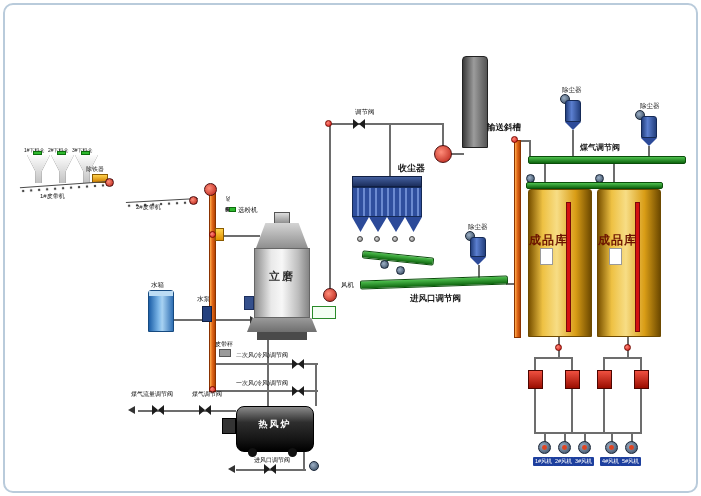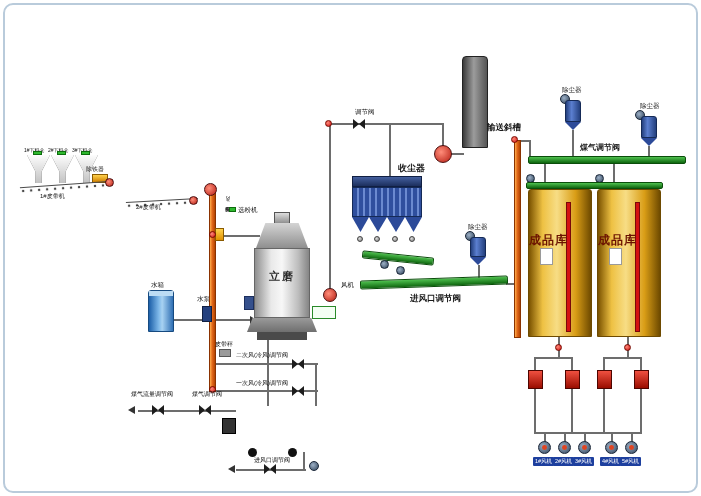--- a/index.html
+++ b/index.html
@@ -244,20 +244,23 @@
   <div class="lbl lbl6" style="left:236px;top:352px">二次风(冷风)调节阀</div>
   <div class="valve" style="left:292px;top:359px"></div>
   <div class="lbl lbl6" style="left:236px;top:380px">一次风(冷风)调节阀</div>
   <div class="valve" style="left:292px;top:386px"></div>
 
   <div class="lbl lbl6" style="left:131px;top:391px">煤气流量调节阀</div>
   <div class="valve" style="left:152px;top:405px"></div>
   <div class="lbl lbl6" style="left:192px;top:391px">煤气调节阀</div>
   <div class="valve" style="left:199px;top:405px"></div>
 
+  <div class="abs" style="left:236px;top:406px;width:78px;height:46px;background:linear-gradient(180deg,#8a8a8a,#2e2e2e 35%,#141414 75%,#000);border:1px solid #000;border-radius:8px">
+    <div class="lbl" style="left:0;top:13px;width:100%;text-align:center;font-size:9px;font-weight:bold;color:#fff;letter-spacing:2px">热风炉</div>
+  </div>
   <div class="abs" style="left:222px;top:418px;width:14px;height:16px;background:#333;border:1px solid #000"></div>
   <div class="abs" style="left:248px;top:448px;width:9px;height:9px;background:#111;border-radius:50%"></div>
   <div class="abs" style="left:288px;top:448px;width:9px;height:9px;background:#111;border-radius:50%"></div>
 
   <div class="lbl lbl6" style="left:254px;top:457px">进风口调节阀</div>
   <div class="valve" style="left:264px;top:464px"></div>
   <div class="mfan" style="left:309px;top:461px;width:10px;height:10px"></div>
 
 </div>
 

